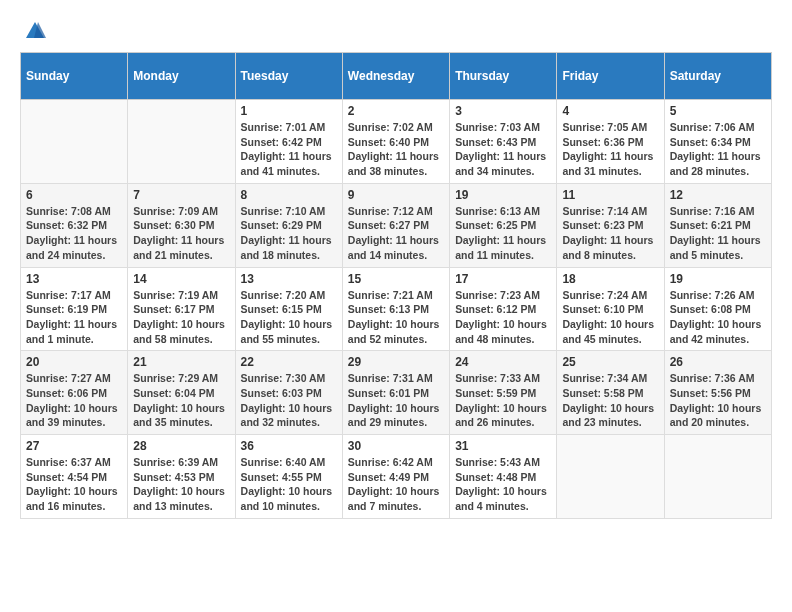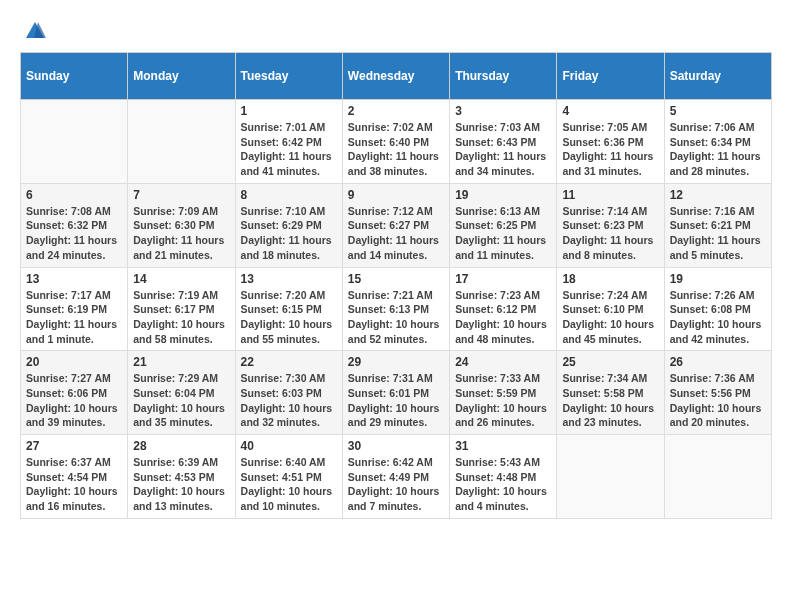--- a/index.html
+++ b/index.html
@@ -303,23 +303,23 @@
 Sunset: 4:54 PM
 Daylight: 10 hours and 16 minutes.</div>
         </td>
         <td>
           <div class="day-number">28</div>
           <div class="day-info">Sunrise: 6:39 AM
 Sunset: 4:53 PM
 Daylight: 10 hours and 13 minutes.</div>
         </td>
         <td>
-          <div class="day-number">40</div>
+          <div class="day-number">36</div>
           <div class="day-info">Sunrise: 6:40 AM
-Sunset: 4:51 PM
+Sunset: 4:55 PM
 Daylight: 10 hours and 10 minutes.</div>
         </td>
         <td>
           <div class="day-number">30</div>
           <div class="day-info">Sunrise: 6:42 AM
 Sunset: 4:49 PM
 Daylight: 10 hours and 7 minutes.</div>
         </td>
         <td>
           <div class="day-number">31</div>

